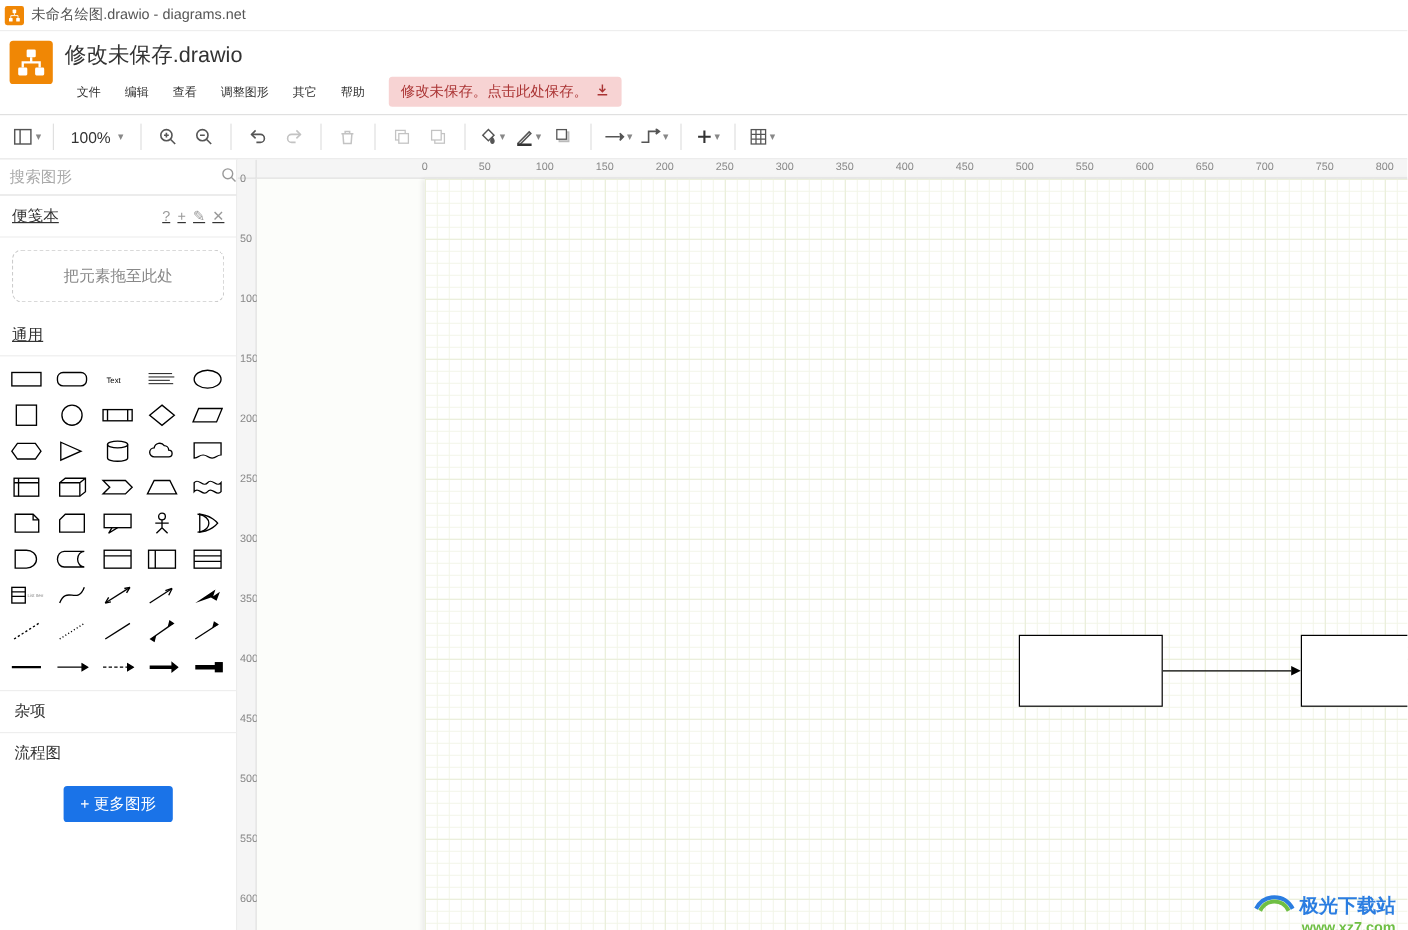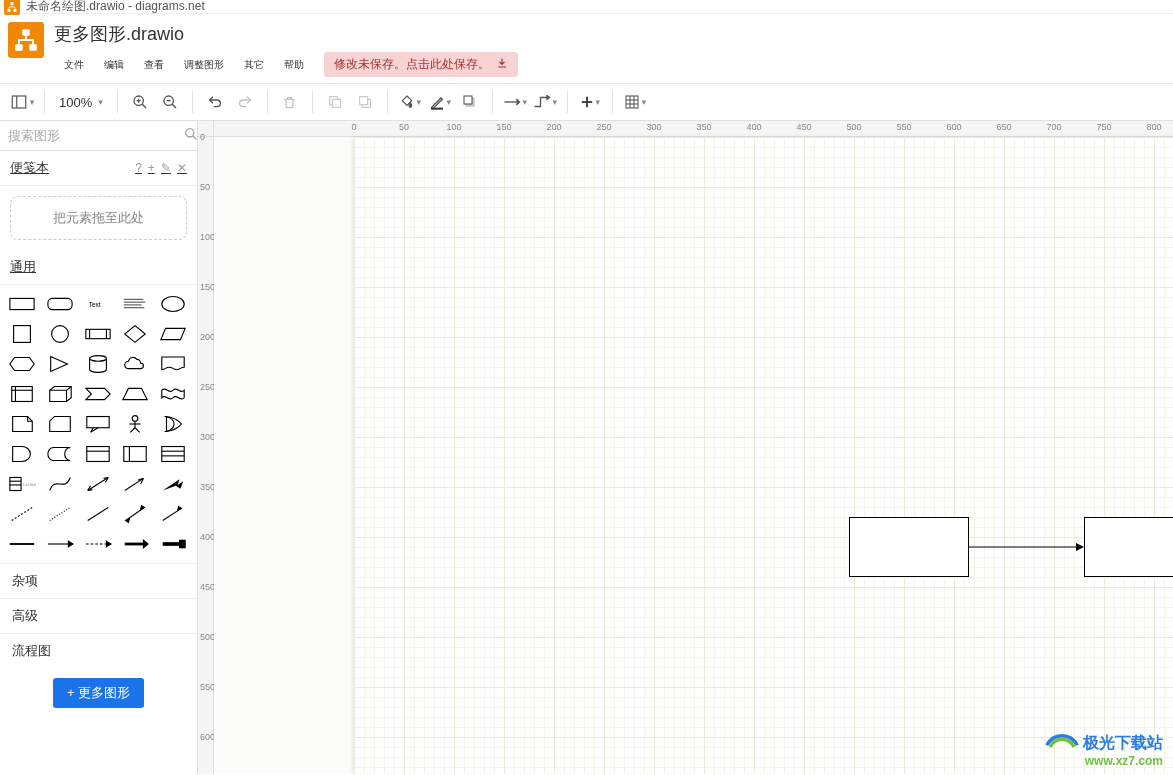--- a/index.html
+++ b/index.html
@@ -1,19 +1,19 @@
 <!DOCTYPE html>
 <html><head>
 <meta charset="utf-8">
 <style>
 * { margin: 0; padding: 0; box-sizing: border-box; font-family: "Helvetica Neue", Arial, sans-serif; }
 body { width: 1173px; height: 775px; overflow: hidden; background: #fff; font-size: 13px; color: #333; }
 
 
-.titlebar { height: 14px; background: #fff; display: flex; align-items: center; padding: 0 4px; border-bottom: 1px solid #eee; }
+.titlebar { height: 26px; background: #fff; display: flex; align-items: center; padding: 0 4px; border-bottom: 1px solid #eee; }
 .titlebar-icon { width: 16px; height: 16px; background: #f08705; display: flex; align-items: center; justify-content: center; border-radius: 2px; margin-right: 6px; }
 .titlebar-icon svg { width: 12px; height: 12px; }
 .titlebar-text { font-size: 12px; color: #555; }
 
 
 .header { display: flex; align-items: flex-start; padding: 8px 0 0 8px; }
 .app-logo { width: 36px; height: 36px; background: #f08705; border-radius: 3px; display: flex; align-items: center; justify-content: center; margin-right: 10px; }
 .app-logo svg { width: 26px; height: 26px; }
 .header-right { flex: 1; }
 .filename { font-size: 18px; color: #333; margin-bottom: 6px; }
@@ -104,21 +104,21 @@
     <svg viewBox="0 0 24 24">
         <g fill="#fff">
           <rect x="8.5" y="2" width="7" height="6" rx="1"></rect>
           <rect x="2" y="16" width="7" height="6" rx="1"></rect>
           <rect x="15" y="16" width="7" height="6" rx="1"></rect>
           <path d="M12 8v4M12 12H5.5v4M12 12h6.5v4" stroke="#fff" stroke-width="1.8" fill="none"></path>
         </g>
       </svg>
   </div>
   <div class="header-right">
-    <div class="filename">更多图形.drawio</div>
+    <div class="filename">修改未保存.drawio</div>
     <div class="menubar">
       <div class="menu-item">文件</div>
       <div class="menu-item">编辑</div>
       <div class="menu-item">查看</div>
       <div class="menu-item">调整图形</div>
       <div class="menu-item">其它</div>
       <div class="menu-item">帮助</div>
       <div class="save-warning">
         <span>修改未保存。点击此处保存。</span>
         <span class="dl-icon">
@@ -538,21 +538,20 @@
         </div>
       <div class="shape-cell">
           <svg viewBox="0 0 30 22">
             <line x1="4" y1="11" x2="22" y2="11" stroke-width="4"></line>
             <rect x="22" y="7" width="6" height="8" fill="#000"></rect>
           </svg>
         </div>
     </div>
 
     <div class="category-row">杂项</div>
-    <div class="category-row">高级</div>
     <div class="category-row">流程图</div>
     <div class="more-shapes-btn">+ 更多图形</div>
   </div>
 
   <div class="canvas-area">
     <div class="ruler-corner"></div>
     <div class="ruler-h" id="ruler-h">
         <div class="ruler-tick" style="left: 140px;">0</div>
         <div class="ruler-tick" style="left: 190px;">50</div>
         <div class="ruler-tick" style="left: 240px;">100</div>

